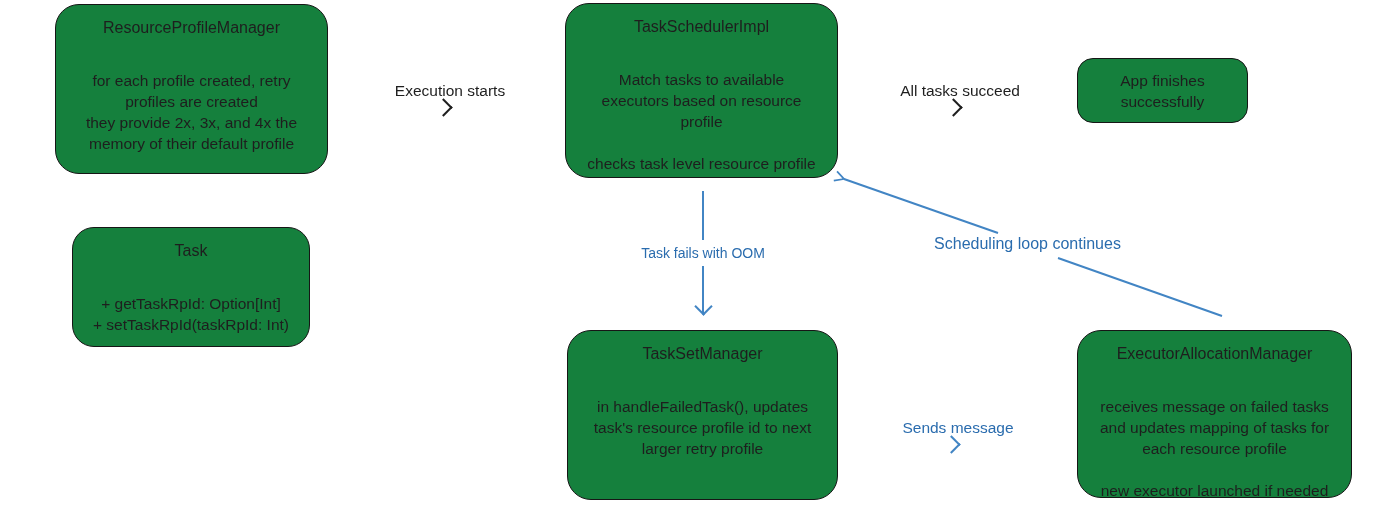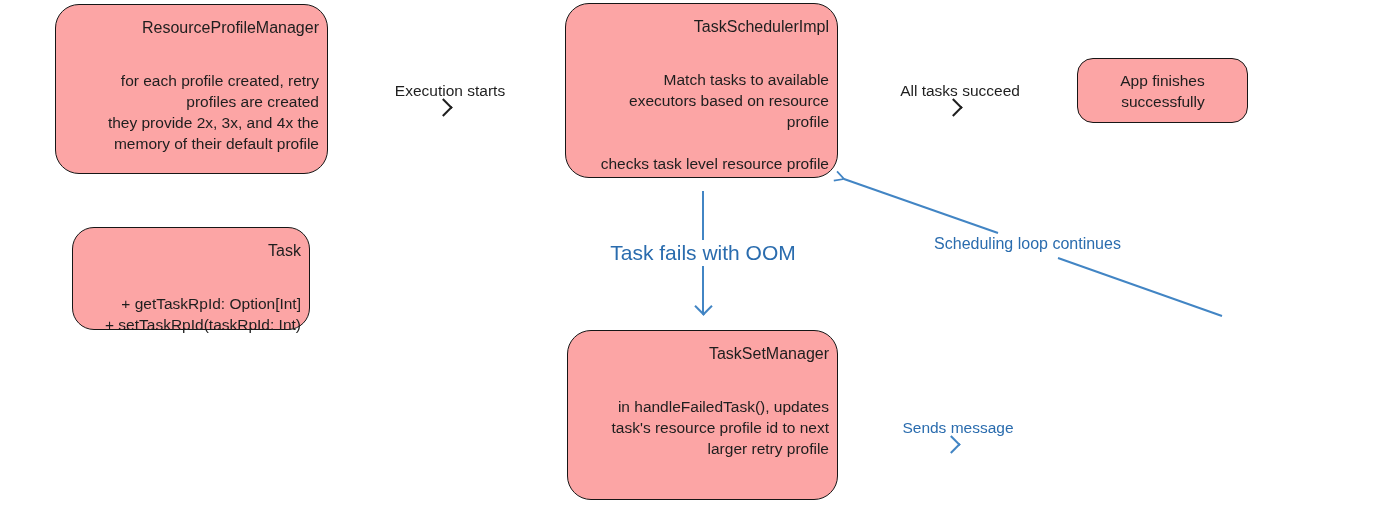--- a/index.html
+++ b/index.html
@@ -1,30 +1,30 @@
 <!DOCTYPE html>
 <html><head>
 <meta charset="utf-8">
 <style>
   html,body{margin:0;padding:0;background:#ffffff;}
   .canvas{
     position:relative;width:1400px;height:515px;background:#ffffff;overflow:hidden;
     font-family:"Liberation Sans",sans-serif;color:#1e1e1e;
   }
   .node{
-    position:absolute;box-sizing:border-box;background:#fca5a5;
+    position:absolute;box-sizing:border-box;background:#15803d;
     border:1.6px solid #161616;border-radius:24px;
-    text-align:right;padding:13px 8px 8px 8px;
+    text-align:center;padding:13px 8px 8px 8px;
   }
   .node-title{font-size:16px;line-height:20px;}
   .node-body{font-size:15.5px;line-height:21px;white-space:pre-line;margin-top:32px;}
   .node-body.second{margin-top:21px;}
   
   .rpm{left:55px;top:4px;width:273px;height:170px;}
-  .taskbox{left:72px;top:227px;width:238px;height:103px;border-radius:22px;}
+  .taskbox{left:72px;top:227px;width:238px;height:120px;border-radius:22px;}
   .tsi{left:565px;top:3px;width:273px;height:175px;}
   .appbox{left:1077px;top:58px;width:171px;height:65px;border-radius:16px;
           display:flex;align-items:center;justify-content:center;padding:21px;}
   .appbox .node-body{margin-top:0;}
   .tsm{left:567px;top:330px;width:271px;height:170px;}
   .eam{left:1077px;top:330px;width:275px;height:168px;padding-left:6px;padding-right:6px;}
   
   .h-arrow{position:absolute;display:flex;align-items:center;height:22px;flex-direction:column;}
   .h-arrow .seg{height:2px;flex:1 1 auto;}
   .h-arrow .lbl{font-size:15.5px;line-height:20px;white-space:nowrap;padding:0 1px;}
@@ -35,21 +35,21 @@
   .black .lbl{color:#1e1e1e;}
   .blue .seg{background:#4285c4;}
   .blue .chev-r,.blue .chev-d{border-color:#4285c4;}
   .blue .lbl{color:#2a6cae;}
   .exec{left:343px;top:81px;width:214px;}
   .succeed{left:855px;top:81px;width:210px;}
   .sends{left:854px;top:418px;width:208px;}
   
   .v-arrow{position:absolute;display:flex;flex-direction:column;align-items:center;}
   .v-arrow .vseg{width:2px;flex:1 1 auto;background:#4285c4;}
-  .v-arrow .lbl{font-size:21px;line-height:20px;white-space:nowrap;margin:3px 0;color:#2a6cae;}
+  .v-arrow .lbl{font-size:14px;line-height:20px;white-space:nowrap;margin:3px 0;color:#2a6cae;}
   .chev-d{width:11px;height:11px;border-right:2.5px solid;border-bottom:2.5px solid;
           transform:rotate(45deg);margin-top:-14px;flex:0 0 auto;}
   .oom{left:603px;top:191px;width:200px;height:122px;}
   
   .diag-svg{position:absolute;left:830px;top:165px;}
   .diag-label{position:absolute;left:920px;top:234px;width:215px;text-align:center;
               font-size:16px;line-height:20px;color:#2a6cae;white-space:nowrap;}
 </style>
 </head>
 <body>
@@ -83,20 +83,27 @@
 successfully</div>
   </div>
 
   <div class="node tsm">
     <div class="node-title">TaskSetManager</div>
     <div class="node-body">in handleFailedTask(), updates
 task's resource profile id to next
 larger retry profile</div>
   </div>
 
+  <div class="node eam">
+    <div class="node-title">ExecutorAllocationManager</div>
+    <div class="node-body">receives message on failed tasks
+and updates mapping of tasks for
+each resource profile</div>
+    <div class="node-body second">new executor launched if needed</div>
+  </div>
 
   <div class="h-arrow black exec">
     <div class="seg"></div>
     <span class="lbl">Execution starts</span>
     <div class="seg"></div>
     <span class="chev-r"></span>
   </div>
 
   <div class="h-arrow black succeed">
     <div class="seg"></div>

